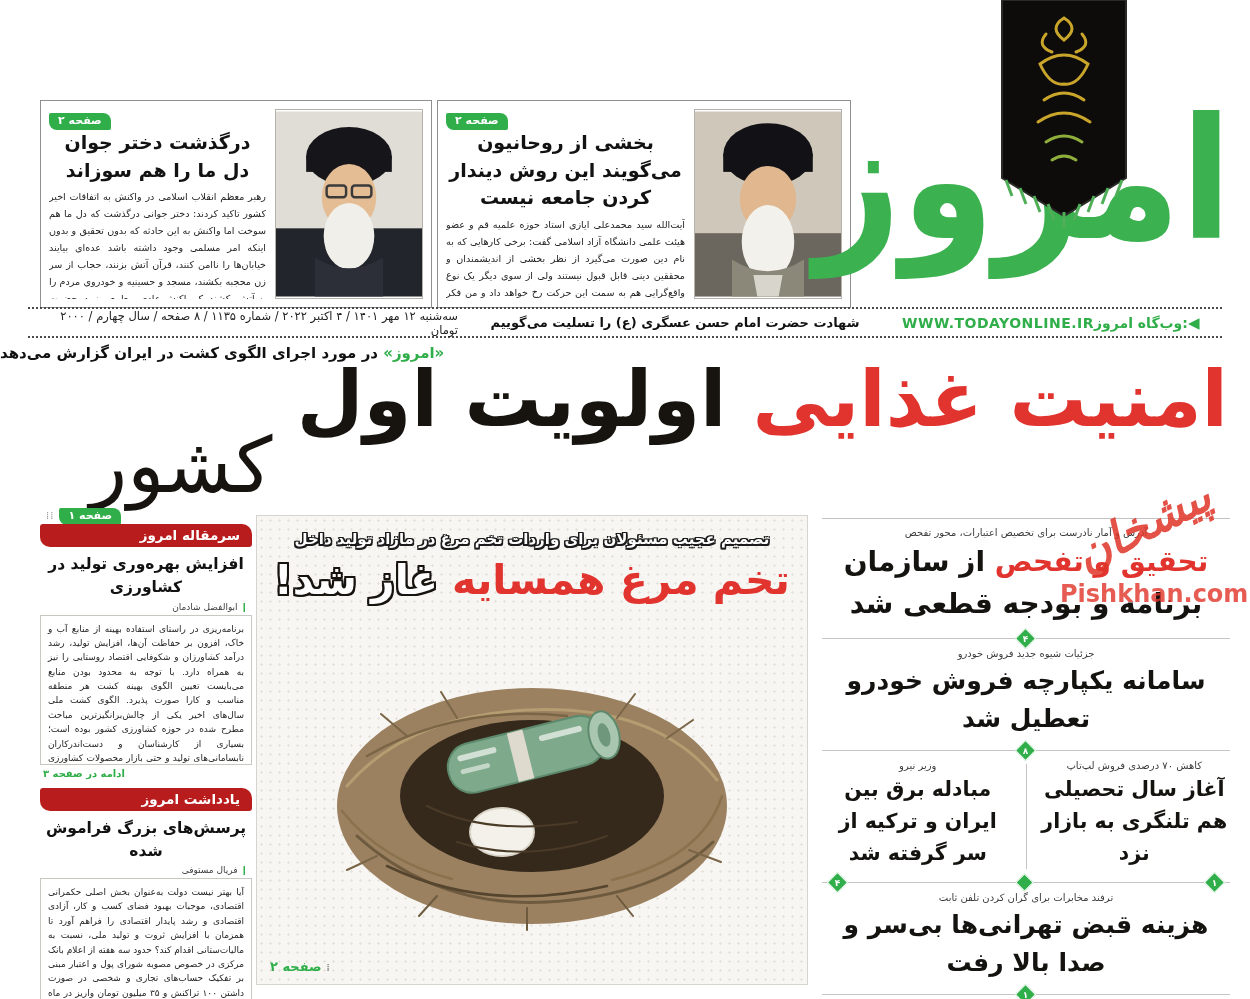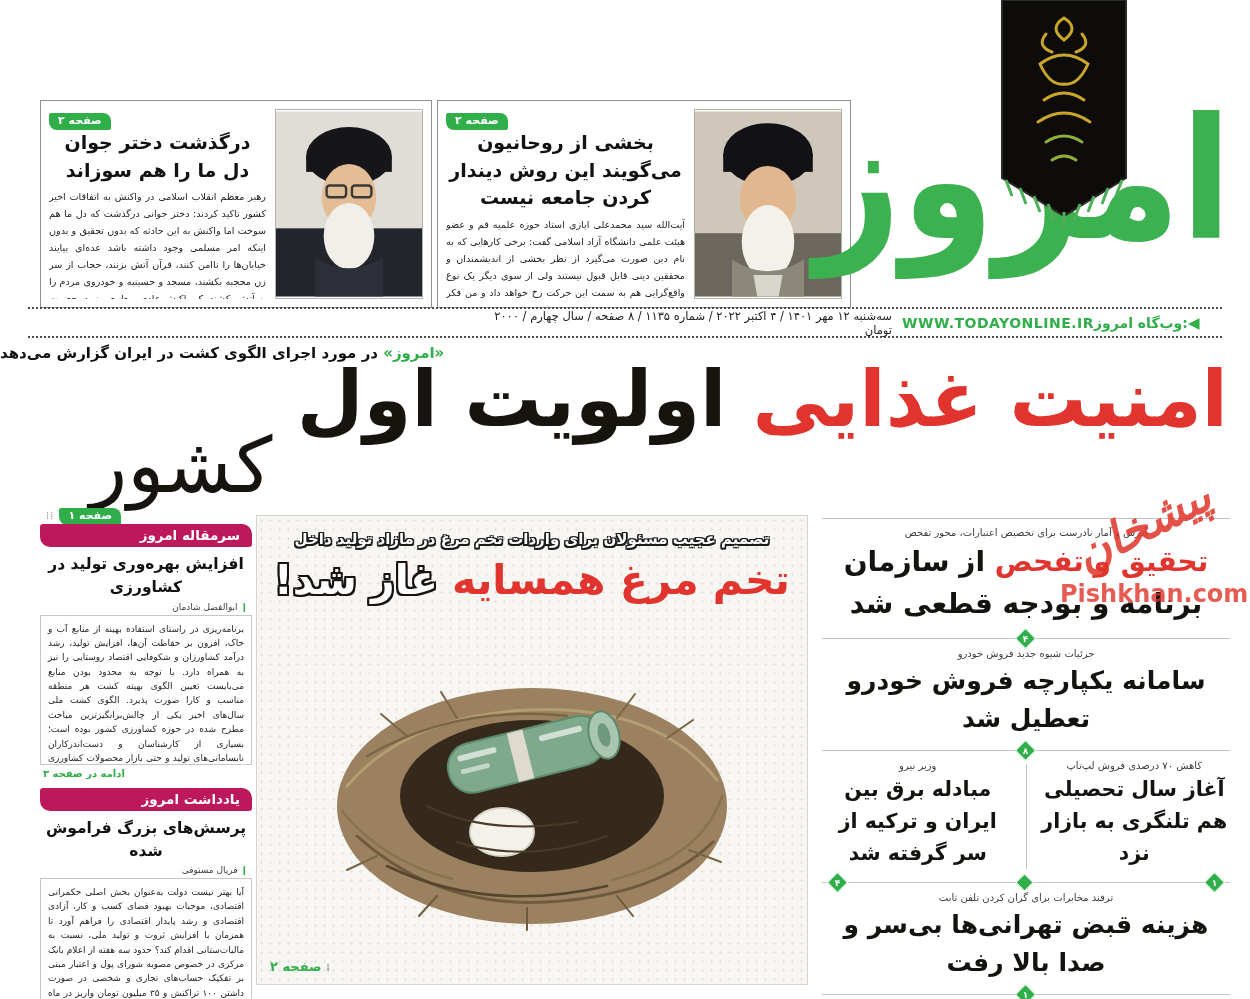--- a/index.html
+++ b/index.html
@@ -46,21 +46,21 @@
     font-size:77px; font-weight:bold; line-height:0.98; letter-spacing:-2px; white-space:nowrap; }
   .lead-red { color:#e2342e; }
   .lead-black { color:#17130f; }
   .lead-line2 { direction:rtl; text-align:left; padding-left:50px; margin-top:-10px;
     font-size:77px; font-weight:normal; color:#17130f; line-height:1; letter-spacing:-2px; }
   .lead-badge { position:absolute; top:504px; left:46px; }
   .deco-dots { color:#9b9b9b; font-size:10px; letter-spacing:1px; }
 
   
   .sidebar { position:absolute; left:40px; top:524px; width:212px; }
-  .section-header { background:#be185d; color:#fff; font-weight:bold; font-size:13.5px;
+  .section-header { background:#b91c1c; color:#fff; font-weight:bold; font-size:13.5px;
     text-align:right; padding:3px 12px 4px; border-radius:3px 10px 3px 10px; margin-bottom:6px; }
   .side-title { font-size:15.5px; font-weight:bold; text-align:center; line-height:1.5;
     color:#121212; }
   .byline { font-size:9px; color:#3d3d3d; margin:2px 4px 3px; }
   .byline .mark { color:#2fae49; font-weight:bold; }
   .side-body { border:1px solid #c9c7c2; background:#fff; padding:6px 7px;
     font-size:9px; line-height:1.6; text-align:justify; color:#242424; overflow:hidden; }
   .continue { font-size:10px; color:#2fae49; font-weight:bold; text-align:left;
     margin:3px 3px 9px; }
 
@@ -173,20 +173,21 @@
       <div class="article-body">آیت‌الله سید محمدعلی ایازی استاد حوزه علمیه قم و عضو هیئت علمی دانشگاه آزاد اسلامی گفت: برخی کارهایی که به نام دین صورت می‌گیرد از نظر بخشی از اندیشمندان و محققین دینی قابل قبول نیستند ولی از سوی دیگر یک نوع واقع‌گرایی هم به سمت این حرکت رخ خواهد داد و من فکر می‌کنم خیرخواه حکومت هم پی خواهد برد که اگر بخواهد جلوی خشونت‌ها را بگیرد حتما باید یک نقش میانجی‌گری را به رسمیت بشناسد. استاد حوزه علمیه قم و عضو هیئت علمی دانشگاه آزاد اسلامی با اشاره به اینکه ما در ایران متاسفانه حزب قوی و کارآمد نداریم و همیشه با احزاب به شکل امنیتی برخورد کرده‌ایم، گفت...</div>
     </div>
   </div>
 
   <div class="info-strip">
     <div class="website">
       <span class="url">WWW.TODAYONLINE.IR</span>
       <span>وب‌گاه امروز:</span>
       <span class="website-arrow">◀</span>
     </div>
+    <div class="condolence">شهادت حضرت امام حسن عسگری (ع) را تسلیت می‌گوییم</div>
     <div class="dateline">سه‌شنبه ۱۲ مهر ۱۴۰۱ / ۴ اکتبر ۲۰۲۲ / شماره ۱۱۳۵ / ۸ صفحه / سال چهارم / ۲۰۰۰ تومان</div>
   </div>
 
   <div class="lead-kicker">
     <span class="brand">«امروز»</span>
     <span>در مورد اجرای الگوی کشت در ایران گزارش می‌دهد</span>
   </div>
   <div class="lead-headline">
     <div class="lead-line1">
       <span class="lead-red">امنیت غذایی</span>

